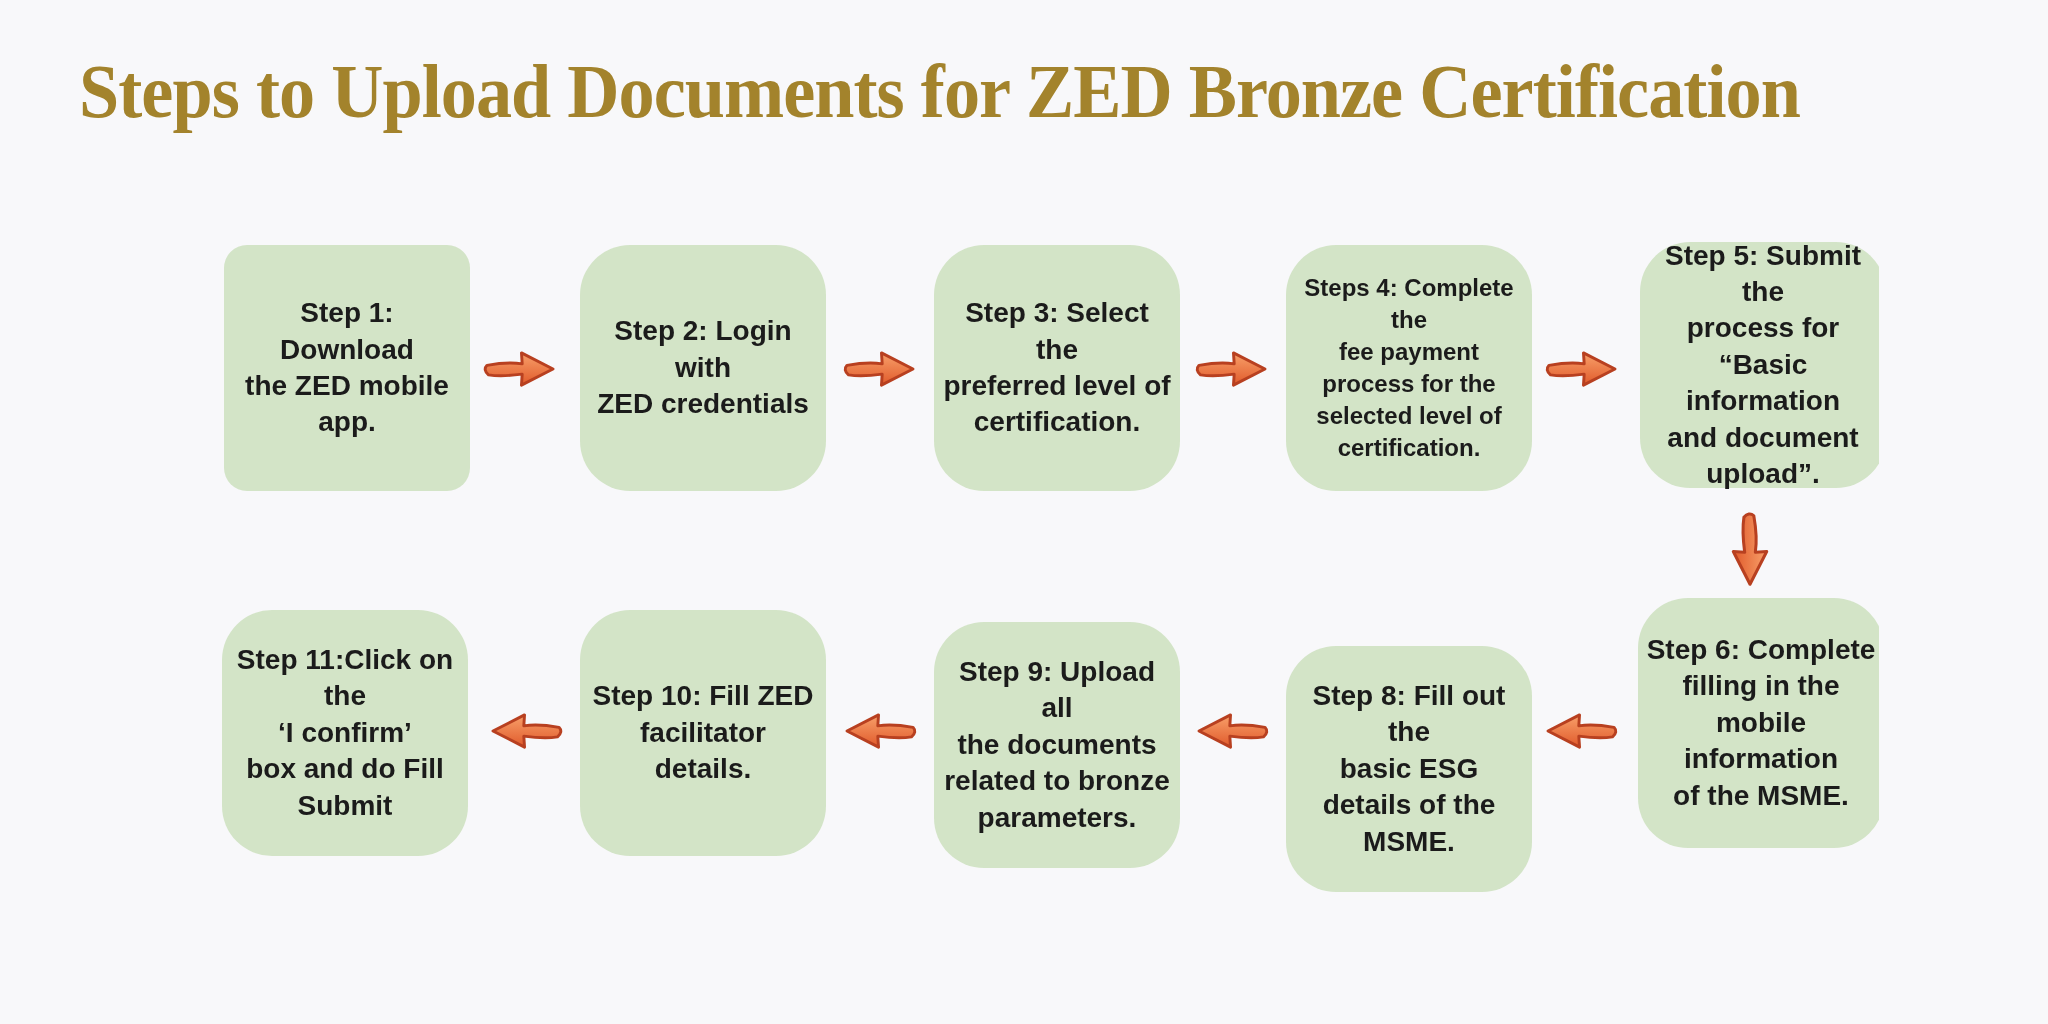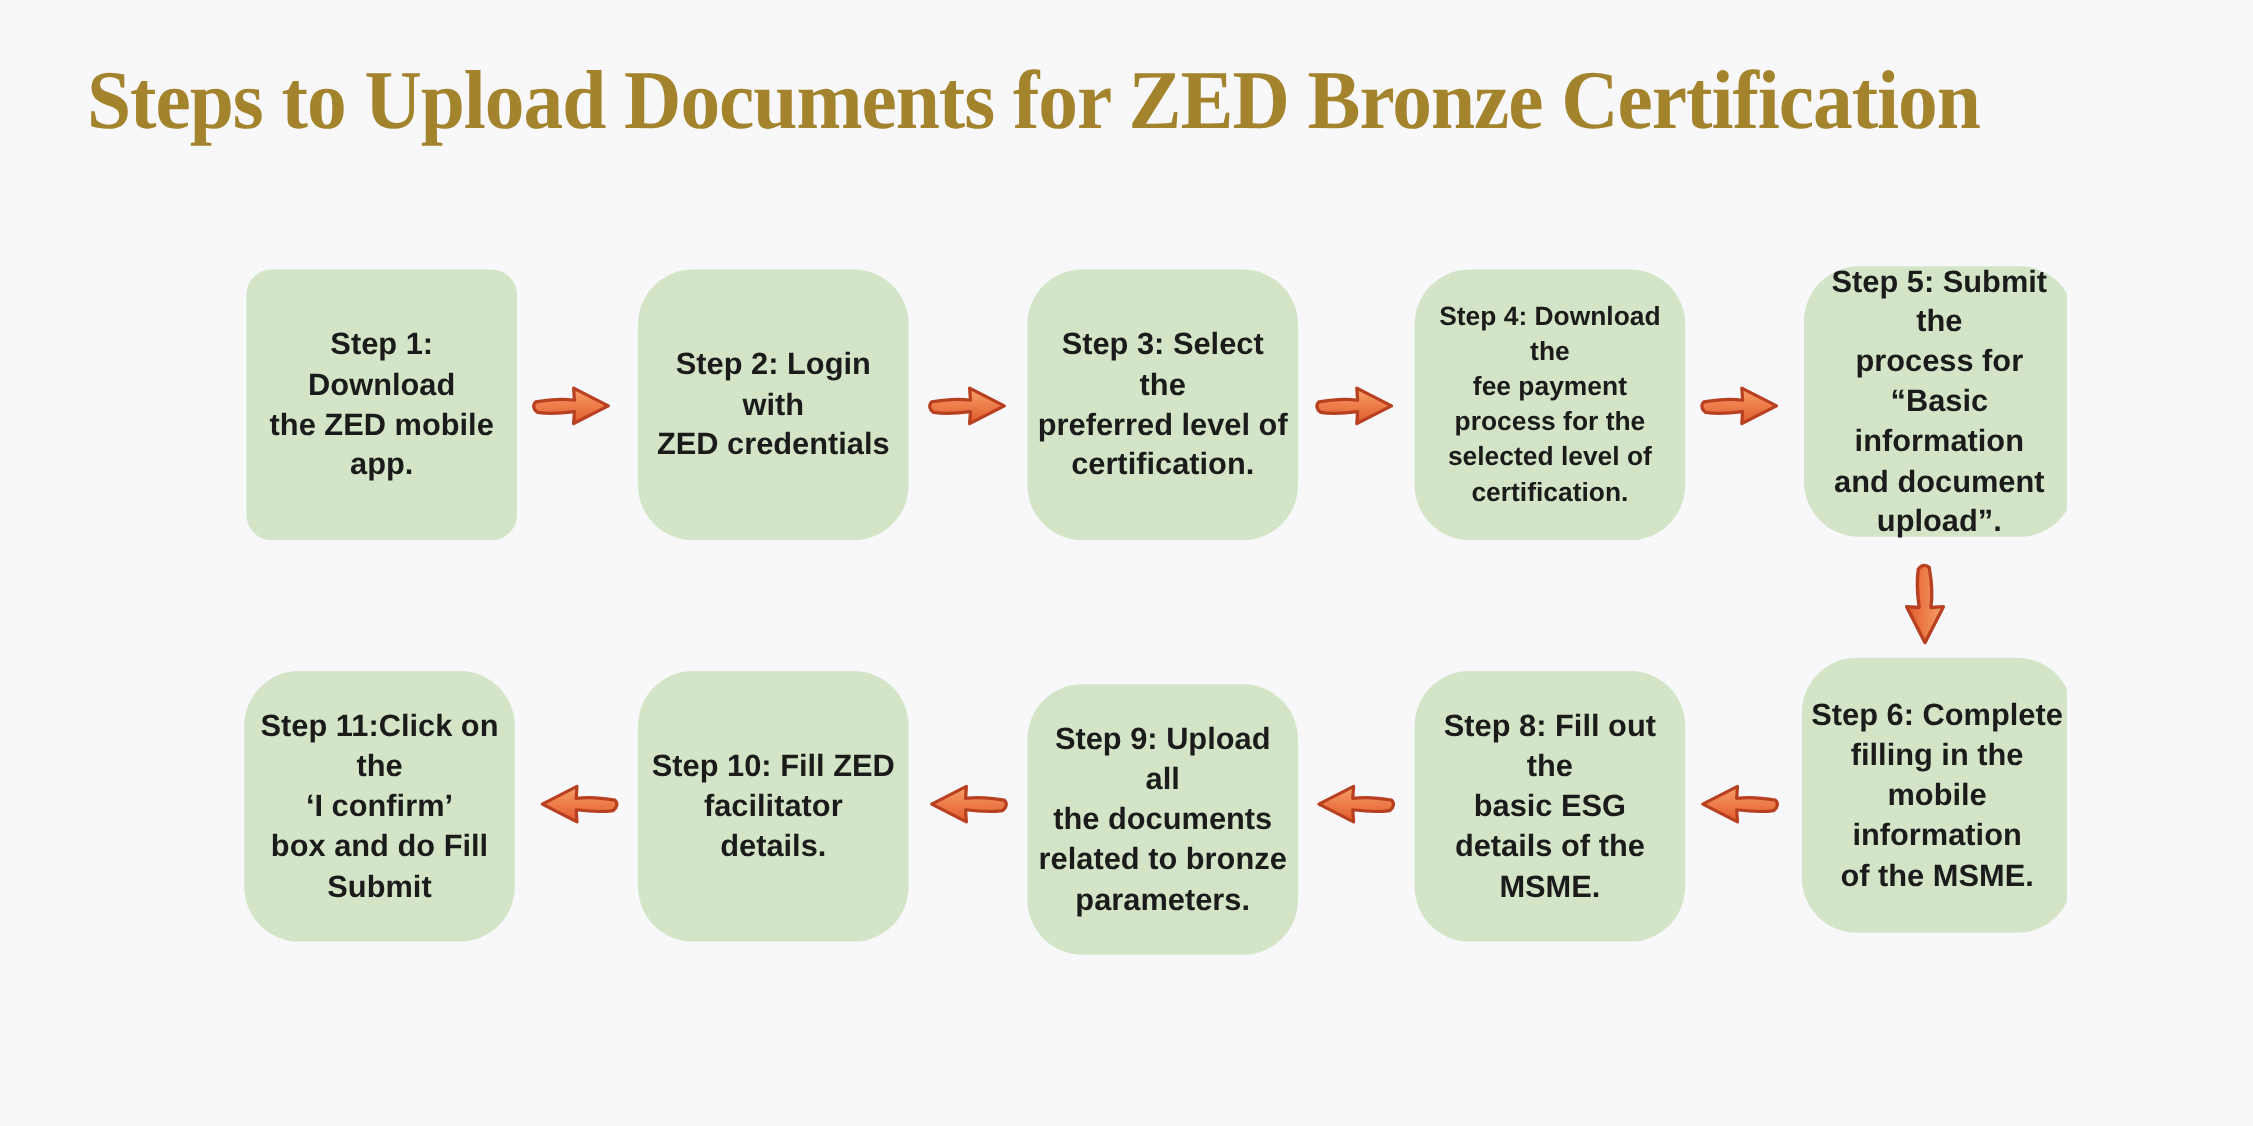--- a/index.html
+++ b/index.html
@@ -51,21 +51,21 @@
   .box-text.small {
     font-size: 24px;
     line-height: 1.33;
   }
   #b1  { left: 224px;  top: 245px; border-radius: 23px; }
   #b2  { left: 580px;  top: 245px; }
   #b3  { left: 934px;  top: 245px; }
   #b4  { left: 1286px; top: 245px; }
   #b5  { left: 1640px; top: 242px; }
   #b6  { left: 1638px; top: 598px; height: 250px; }
-  #b8  { left: 1286px; top: 610px; }
+  #b8  { left: 1286px; top: 646px; }
   #b9  { left: 934px;  top: 610px; margin-top: 12px; }
   #b10 { left: 580px;  top: 610px; }
   #b11 { left: 222px;  top: 610px; }
   .arrow {
     position: absolute;
     width: 74px;
     height: 44px;
   }
   .arrow svg { display: block; width: 100%; height: 100%; overflow: visible; }
   .arrow.left svg { transform: scaleX(-1); }
@@ -102,21 +102,21 @@
   <div class="box" id="b2">
     <div class="box-text">Step 2: Login with
 ZED credentials</div>
   </div>
   <div class="box" id="b3">
     <div class="box-text">Step 3: Select the
 preferred level of
 certification.</div>
   </div>
   <div class="box" id="b4">
-    <div class="box-text small">Step 4: Download the
+    <div class="box-text small">Steps 4: Complete the
 fee payment
 process for the
 selected level of
 certification.</div>
   </div>
   <div class="box" id="b5">
     <div class="box-text">Step 5: Submit the
 process for “Basic
 information
 and document

